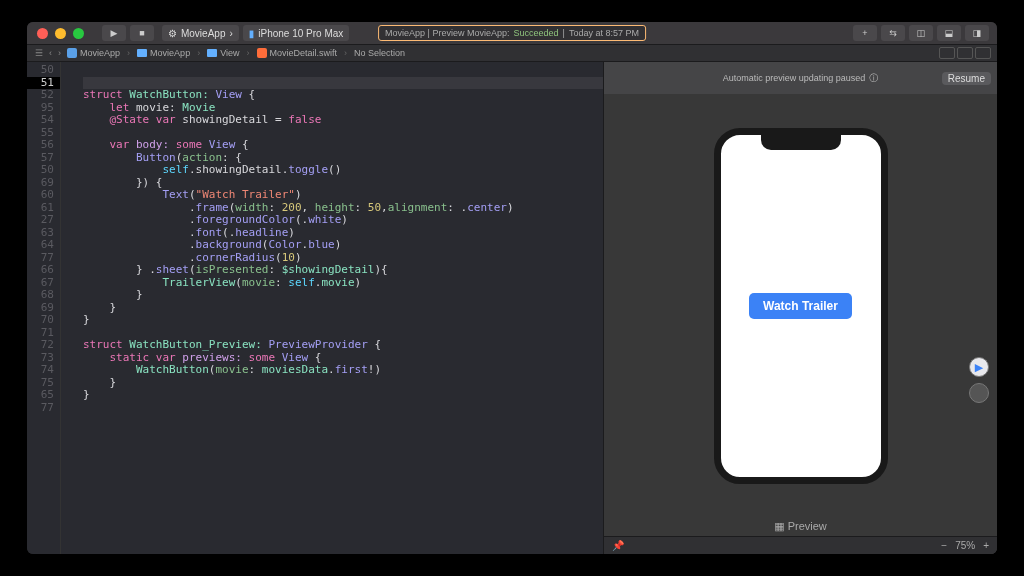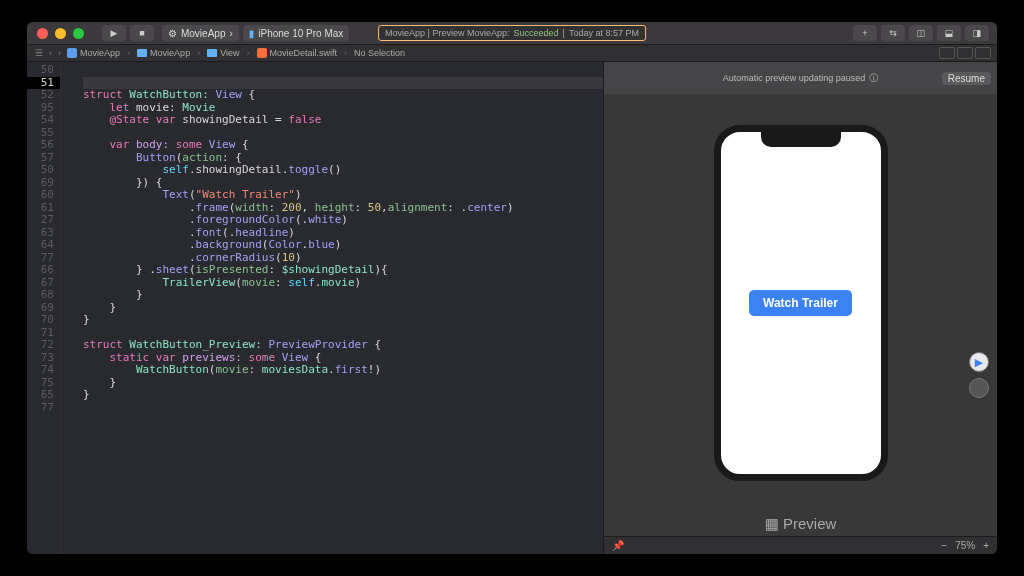--- a/index.html
+++ b/index.html
@@ -136,21 +136,21 @@
     width: 80px; height: 16px; background: #191919;
     border-bottom-left-radius: 10px; border-bottom-right-radius: 10px;
   }
   .trailer-btn {
     background: #3b82f6; color: #fff; font-size: 12px; font-weight: 600;
     padding: 6px 14px; border-radius: 5px;
   }
   .side-knobs { position: absolute; right: 8px; bottom: 114px; display: flex; flex-direction: column; gap: 6px; }
   .knob { width: 20px; height: 20px; border-radius: 50%; background: #555; border: 1px solid #777; display:flex;align-items:center;justify-content:center; }
   .knob.run { background: #e8e8ec; color:#3b82f6; font-size:11px;}
-  .preview-label { text-align: center; font-size: 15px; color: #aaa; padding: 3px 0; }
+  .preview-label { text-align: center; font-size: 11px; color: #aaa; padding: 3px 0; }
   .zoombar {
     height: 18px; background: #303033; border-top: 1px solid #1b1b1d;
     display: flex; align-items: center; justify-content: flex-end;
     font-size: 10px; color: #aaa; padding: 0 8px; gap: 8px;
   }
   .zoombar .pin { margin-right: auto; color:#777; }
 </style>
 </head>
 <body>
 

